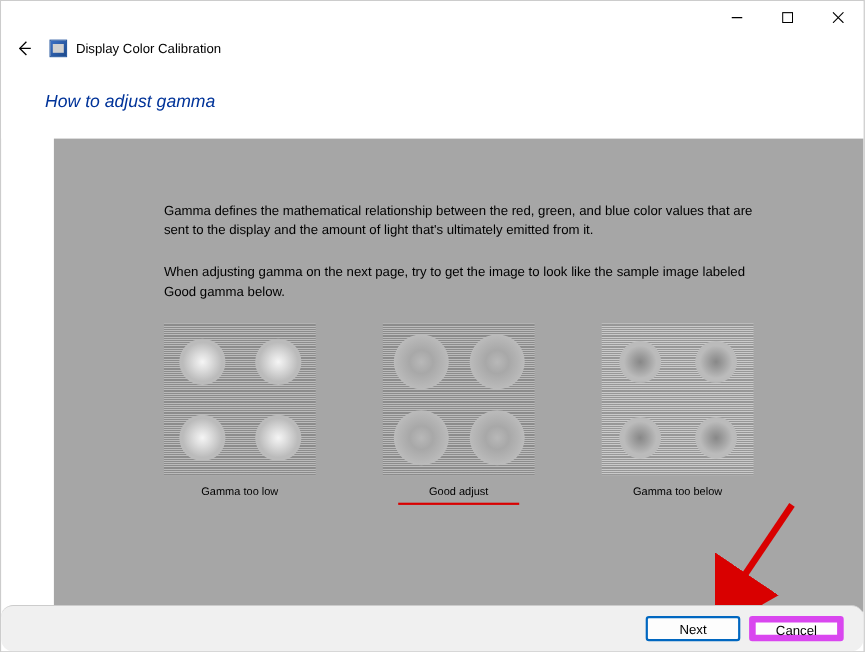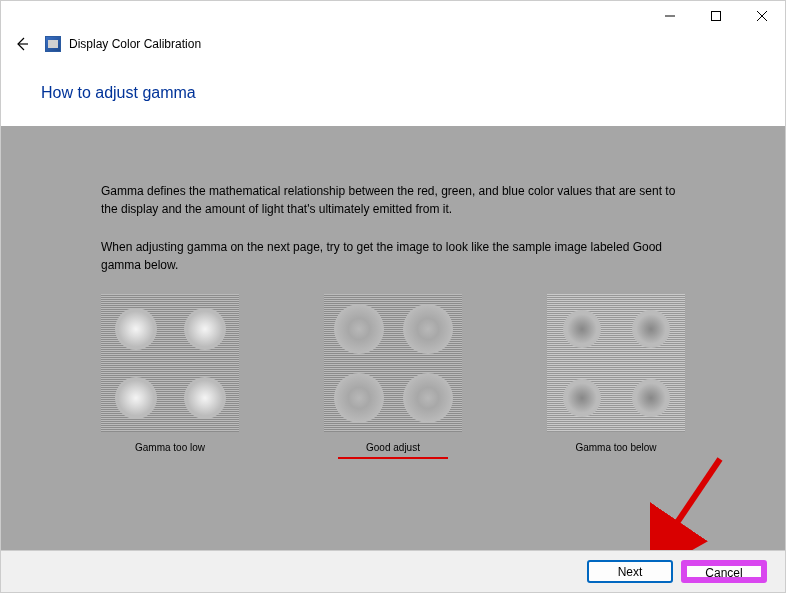--- a/index.html
+++ b/index.html
@@ -55,31 +55,33 @@
       background: #d0d0d0;
       display: block;
     }
     .app-title {
       font-size: 12px;
       color: #000;
     }
     .page-title-area {
       padding: 28px 0 24px 40px;
       background: #fff;
+      font-style: italic;
     }
     .page-title {
       color: #003399;
       font-size: 16px;
       font-weight: 400;
     }
     .content-area {
       background: #a6a6a6;
       height: 430px;
       padding: 56px 100px 0 100px;
       position: relative;
+      margin-left: 48px;
     }
     .body-text {
       font-size: 12px;
       color: #000;
       line-height: 1.5;
       margin-bottom: 20px;
     }
     .samples {
       display: flex;
       justify-content: space-between;
@@ -156,20 +158,21 @@
       left: 0;
       right: 0;
       height: 42px;
       background: #f0f0f0;
       border-top: 1px solid #ccc;
       display: flex;
       justify-content: flex-end;
       align-items: center;
       padding-right: 18px;
       gap: 8px;
+      border-radius: 11px;
     }
     .btn {
       min-width: 86px;
       height: 23px;
       font-size: 12px;
       background: #fdfdfd;
       border: 6px solid #d946ef;
       border-radius: 3px;
       cursor: pointer;
       font-family: inherit;

